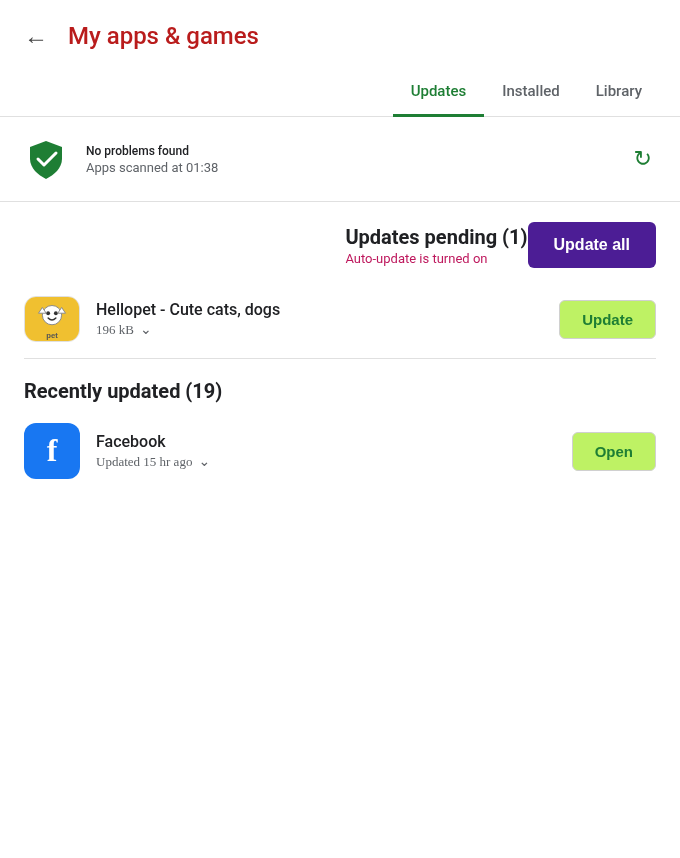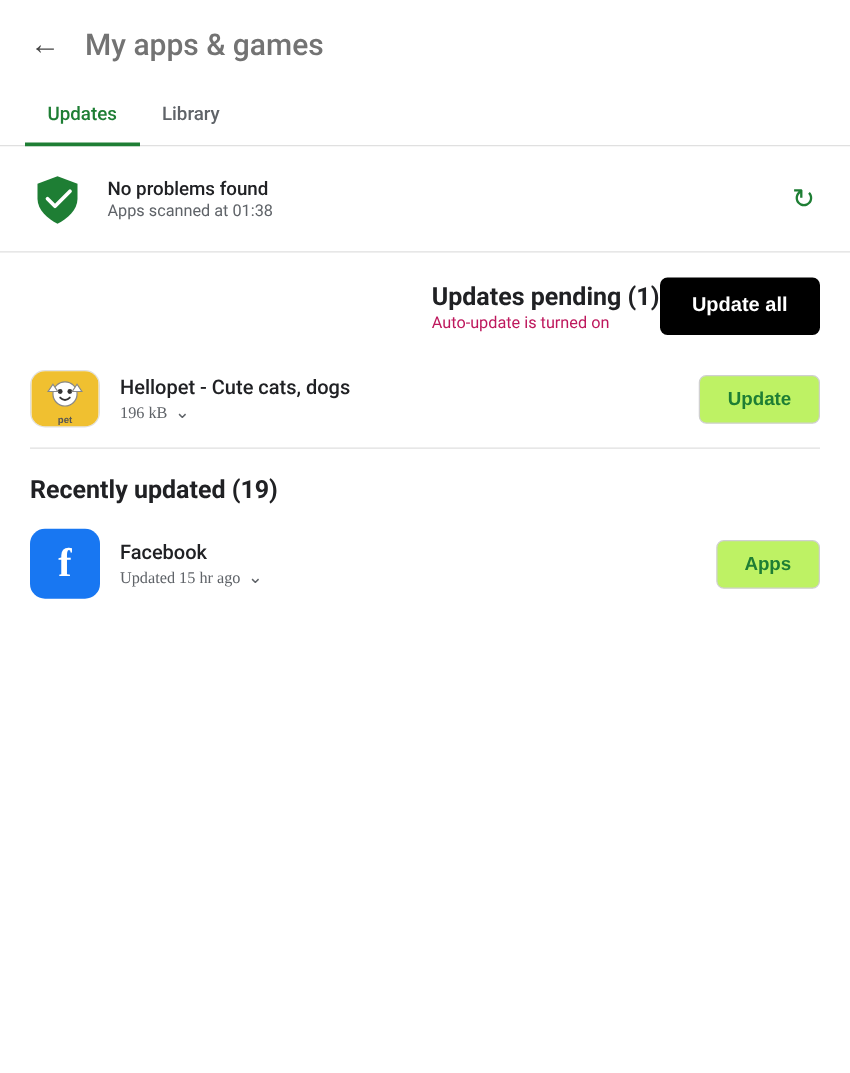--- a/index.html
+++ b/index.html
@@ -26,28 +26,29 @@
       display: flex;
       align-items: center;
     }
     .back-arrow {
       font-size: 24px;
       color: #444;
     }
     .header-title {
       font-size: 24px;
       font-weight: 500;
-      color: #737373;
+      color: #b91c1c;
     }
 
     
     .tabs {
       display: flex;
       border-bottom: 1px solid #e0e0e0;
       padding: 0 20px;
+      justify-content: flex-end;
     }
     .tab {
       padding: 14px 18px;
       font-size: 15px;
       font-weight: 500;
       color: #5f6368;
       cursor: pointer;
       border-bottom: 3px solid transparent;
       margin-bottom: -1px;
       text-decoration: none;
@@ -67,21 +68,21 @@
     }
     .shield-icon {
       width: 44px;
       height: 44px;
       flex-shrink: 0;
     }
     .security-text {
       flex: 1;
     }
     .security-title {
-      font-size: 15px;
+      font-size: 12px;
       font-weight: 500;
       color: #202124;
     }
     .security-sub {
       font-size: 13px;
       color: #5f6368;
       margin-top: 2px;
     }
     .refresh-btn {
       background: none;
@@ -106,21 +107,21 @@
       font-size: 20px;
       font-weight: 700;
       color: #202124;
     }
     .section-subtitle {
       font-size: 13px;
       color: #be185d;
       margin-top: 2px;
     }
     .update-all-btn {
-      background: #000000;
+      background: #4c1d95;
       color: #fff;
       border: none;
       border-radius: 6px;
       padding: 14px 26px;
       font-size: 16px;
       font-weight: 600;
       cursor: pointer;
       white-space: nowrap;
     }
 
@@ -216,20 +217,21 @@
 
 <div class="header">
   <button class="back-btn">
     <span class="back-arrow">←</span>
   </button>
   <span class="header-title">My apps &amp; games</span>
 </div>
 
 <div class="tabs">
   <span class="tab active">Updates</span>
+  <span class="tab">Installed</span>
   <span class="tab">Library</span>
 </div>
 
 <div class="security-card">
 
   <svg class="shield-icon" viewBox="0 0 44 44" fill="none" xmlns="http://www.w3.org/2000/svg">
     <path d="M22 4 L38 10 L38 22 C38 31 30 38 22 42 C14 38 6 31 6 22 L6 10 Z" fill="#1e7e34"></path>
     <polyline points="14,22 20,28 32,16" stroke="white" stroke-width="3" stroke-linecap="round" stroke-linejoin="round" fill="none"></polyline>
   </svg>
   <div class="security-text">
@@ -288,14 +290,14 @@
   <div class="app-icon facebook-icon" style="border: none;">
     <span class="facebook-f">f</span>
   </div>
   <div class="app-info">
     <div class="app-name">Facebook</div>
     <div class="app-meta">
       <span class="app-size">Updated 15 hr ago</span>
       <span class="chevron">⌄</span>
     </div>
   </div>
-  <button class="action-btn">Apps</button>
+  <button class="action-btn">Open</button>
 </div>
 
 </body></html>

